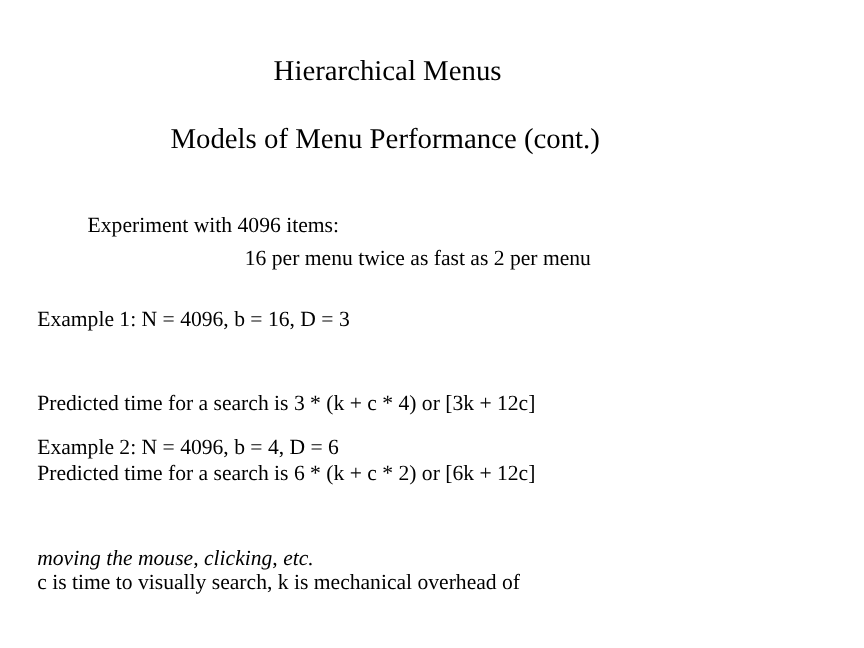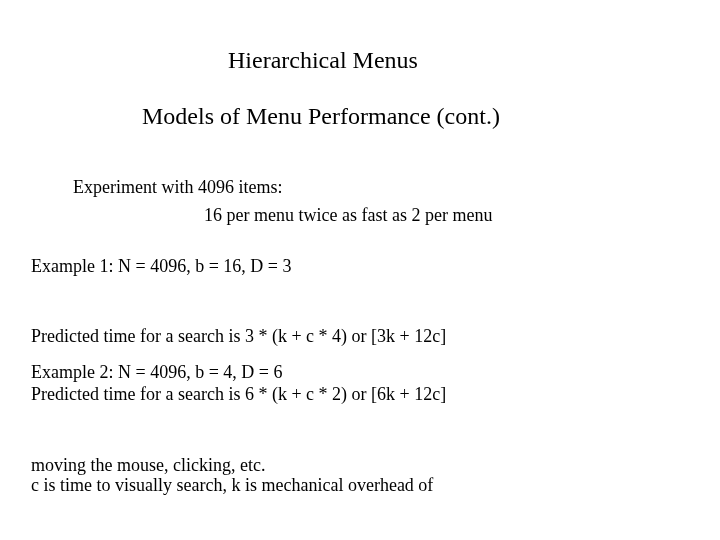--- a/index.html
+++ b/index.html
@@ -18,14 +18,14 @@
   <div class="line" style="left:73px; top:175px;">Experiment with 4096 items:</div>
   <div class="line" style="left:204px; top:203px;">16 per menu twice as fast as 2 per menu</div>
 
   <div class="line" style="left:31px; top:254px;">Example 1: N = 4096, b = 16, D = 3</div>
   <div class="line" style="left:31px; top:296px;margin-top:28px;">Predicted time for a search is 3 * (k + c * 4) or  [3k + 12c]</div>
 
   <div class="line" style="left:31px; top:360px;">Example 2: N = 4096, b = 4, D = 6</div>
   <div class="line" style="left:31px; top:382px;text-align:right;">Predicted time for a search is 6 * (k + c * 2) or  [6k + 12c]</div>
 
   <div class="line" style="left:31px; top:425px;margin-top:48px;">c is time to visually search, k is mechanical overhead of</div>
-  <div class="line" style="left:31px; top:453px;">moving the mouse, clicking, etc.</div>
+  <div class="line" style="left:31px; top:453px;font-style:italic;">moving the mouse, clicking, etc.</div>
 </div>
 
 </body></html>

